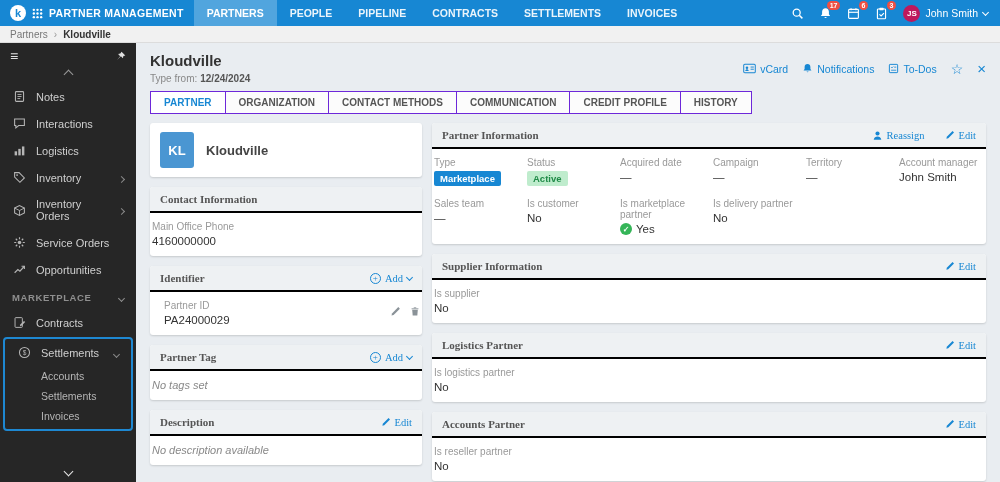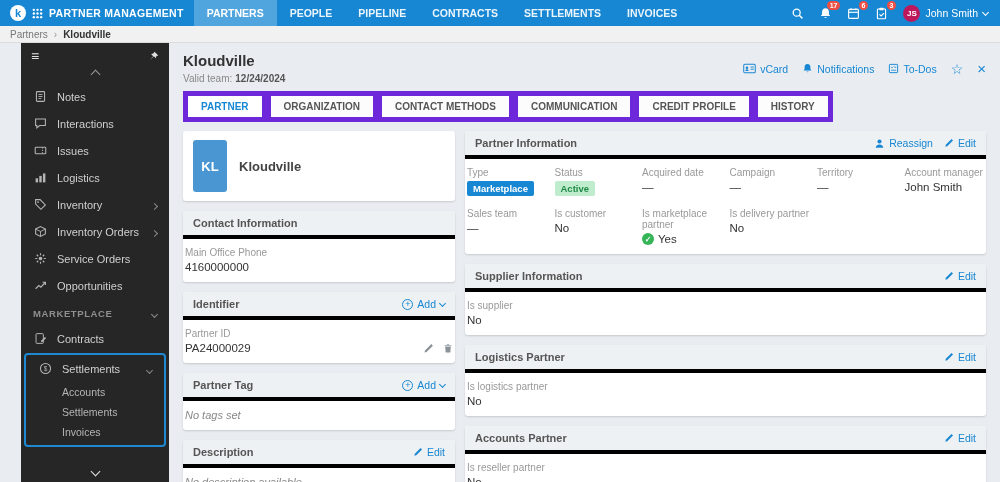--- a/index.html
+++ b/index.html
@@ -25,21 +25,21 @@
   
   .breadcrumb { height:17px; background:#f1f1f1; border-bottom:1px solid #dcdcdc; display:flex; align-items:center; gap:6px; padding:0 10px; font-size:10px; color:#777; }
   .bc-link { cursor:pointer; }
   .bc-sep::before { content:"›"; color:#999; }
   .bc-current { color:#333; font-weight:bold; }
 
   
   .layout { display:flex; height:439px; }
 
   
-  .sidebar { width:148px; flex-shrink:0; background:#262626; color:#c9c9c9; display:flex; flex-direction:column; overflow:hidden;margin-left:21px; }
+  .sidebar { width:136px; flex-shrink:0; background:#262626; color:#c9c9c9; display:flex; flex-direction:column; overflow:hidden; }
   .sidebar-top { display:flex; justify-content:space-between; align-items:center; padding:5px 10px 2px; color:#e0e0e0; }
   .ic-burger::before { content:"≡"; font-size:14px; }
   .collapse-row { display:flex; justify-content:center; padding:2px 0 5px; color:#9a9a9a; cursor:pointer; }
   .side-item { display:flex; align-items:center; gap:9px; padding:7px 12px; font-size:11px; cursor:pointer; color:#cfcfcf; }
   .side-icon { width:15px; display:flex; justify-content:center; color:#b5b5b5; flex-shrink:0; }
   .side-item .chev-wrap { margin-left:auto; color:#8a8a8a; }
   .side-section { display:flex; align-items:center; padding:9px 12px 6px; font-size:9.5px; font-weight:bold; letter-spacing:.6px; color:#8f8f8f; cursor:pointer; }
   .side-section .chev-wrap { margin-left:auto; }
   .settlements-group { border:2px solid #1e88d2; border-radius:4px; margin:1px 3px; padding-bottom:3px; }
   .sub-item { padding:4px 12px 4px 36px; font-size:10.5px; color:#b5b5b5; cursor:pointer; }
@@ -56,41 +56,41 @@
   .content-header { display:flex; justify-content:space-between; align-items:flex-start; padding:9px 14px 7px; }
   .page-title { font-size:15px; font-weight:bold; color:#333; }
   .valid-from { font-size:10px; color:#888; margin-top:4px; }
   .valid-from .vf-value { color:#555; font-weight:bold; margin-left:3px; }
   .header-actions { display:flex; align-items:center; gap:14px; color:#1787d3; font-size:10.5px; margin-top:9px; }
   .action-link { display:flex; align-items:center; gap:4px; cursor:pointer; }
   .ic-star::before { content:"☆"; font-size:14px; line-height:1; }
   .ic-close::before { content:"×"; font-size:15px; line-height:1; }
 
   .tabs { display:flex; padding:0 14px; }
-  .tab { padding:5px 13px; font-size:10px; font-weight:bold; color:#555; background:#fcfcfc; border:5px solid #6d28d9; margin-left:-1px; cursor:pointer; white-space:nowrap; }
+  .tab { padding:5px 13px; font-size:10px; font-weight:bold; color:#555; background:#fcfcfc; border:1px solid #6d28d9; margin-left:-1px; cursor:pointer; white-space:nowrap; }
   .tab:first-child { margin-left:0; }
   .tab.active { background:#fff; color:#1787d3; }
 
   .content { display:flex; gap:10px; padding:9px 14px; flex:1; overflow:hidden; align-items:flex-start; }
   .col-left { width:272px; flex-shrink:0; display:flex; flex-direction:column; gap:10px; }
   .col-right { flex:1; display:flex; flex-direction:column; gap:10px; }
 
   .card { background:#fff; border-radius:3px; box-shadow:0 1px 2px rgba(0,0,0,.15); }
-  .card-header { background:#eef1f3; border-bottom:4px solid #000000; border-radius:3px 3px 0 0; padding:6px 10px; font-size:11px; font-weight:bold; color:#555; display:flex; align-items:center; }
-  .card-actions { margin-left:auto; display:flex; align-items:center; gap:11px; color:#1787d3; font-weight:normal; font-size:10.5px; }
+  .card-header { background:#eef1f3; border-bottom:2px solid #000000; border-radius:3px 3px 0 0; padding:6px 10px; font-size:11px; font-weight:bold; color:#555; display:flex; align-items:center;font-family:Liberation Serif, serif; }
+  .card-actions { margin-left:auto; display:flex; align-items:center; gap:20px; color:#1787d3; font-weight:normal; font-size:10.5px; }
   .card-body { padding:8px 2px 9px; }
   .f-label { font-size:10px; color:#999; margin-bottom:3px; }
   .f-value { font-size:11.5px; color:#333; display:flex; align-items:center; gap:4px; }
   .empty-text { font-style:italic; color:#888; font-size:11px; }
 
   .identity-body { display:flex; align-items:center; gap:12px; padding:9px 10px; }
-  .avatar-lg { width:34px; height:52px; border-radius:3px; background:#4a96d2; color:#fff; font-size:13px; font-weight:bold; display:flex; align-items:center; justify-content:center; }
+  .avatar-lg { width:34px; height:36px; border-radius:3px; background:#4a96d2; color:#fff; font-size:13px; font-weight:bold; display:flex; align-items:center; justify-content:center; }
   .identity-name { font-size:13px; font-weight:bold; color:#444; }
 
-  .id-row { display:flex; align-items:flex-end; }
+  .id-row { display:flex; align-items:flex-start;margin-left:12px; }
   .id-icons { margin-left:auto; display:flex; align-items:center; gap:9px; color:#8a9298; padding-top:6px; }
   .id-icons .icon-btn2 { cursor:pointer; display:flex; }
 
   .ic-plus { display:inline-flex; width:11px; height:11px; border:1px solid currentColor; border-radius:50%; align-items:center; justify-content:center; flex-shrink:0; }
   .ic-plus::before { content:"+"; font-size:9px; line-height:1; }
 
   .badge { display:inline-block; padding:2px 6px; border-radius:2px; font-size:9.5px; font-weight:bold; line-height:1.2; }
   .badge-blue { background:#1787d3; color:#fff; }
   .badge-green { background:#bfeccd; color:#1f8a47; }
   .check-circle { display:inline-flex; width:12px; height:12px; border-radius:50%; background:#35b558; color:#fff; align-items:center; justify-content:center; flex-shrink:0; }
@@ -202,29 +202,20 @@
     <div class="side-item">
       <span class="side-icon">
           <svg width="13" height="13" viewBox="0 0 16 16">
             <path d="M2 2.5h12v8H7l-3.5 3v-3H2z" fill="none" stroke="currentColor" stroke-width="1.3"></path>
           </svg>
         </span>
       <span>Interactions</span>
     </div>
     <div class="side-item">
       <span class="side-icon">
-          <svg width="13" height="13" viewBox="0 0 16 16">
-            <rect x="1.5" y="4" width="13" height="8" rx="1" fill="none" stroke="currentColor" stroke-width="1.3"></rect>
-            <line x1="10.5" y1="4" x2="10.5" y2="12" stroke="currentColor" stroke-width="1.1" stroke-dasharray="1.6 1.4"></line>
-          </svg>
-        </span>
-      <span>Issues</span>
-    </div>
-    <div class="side-item">
-      <span class="side-icon">
           <svg width="13" height="13" viewBox="0 0 16 16" fill="currentColor">
             <rect x="2" y="9" width="3" height="5"></rect>
             <rect x="6.5" y="6" width="3" height="8"></rect>
             <rect x="11" y="3" width="3" height="11"></rect>
           </svg>
         </span>
       <span>Logistics</span>
     </div>
     <div class="side-item">
       <span class="side-icon">
@@ -299,21 +290,21 @@
     <div class="collapse-bottom">
         <span class="chev d big"></span>
       </div>
   </aside>
 
   <main class="main">
     <div class="content-header">
       <div>
         <div class="page-title">Kloudville</div>
         <div class="valid-from">
-          <span>Valid team:</span><span class="vf-value">12/24/2024</span>
+          <span>Type from:</span><span class="vf-value">12/24/2024</span>
         </div>
       </div>
       <div class="header-actions">
         <span class="action-link">
           <span style="display:flex;">
               <svg width="13" height="11" viewBox="0 0 18 14">
                 <rect x="1" y="1" width="16" height="12" rx="1.5" fill="none" stroke="currentColor" stroke-width="1.4"></rect>
                 <circle cx="5.5" cy="6" r="1.8" fill="currentColor"></circle>
                 <path d="M3 10.5c.4-1.6 1.4-2.4 2.5-2.4s2.1.8 2.5 2.4z" fill="currentColor"></path>
                 <line x1="10.5" y1="5" x2="15" y2="5" stroke="currentColor" stroke-width="1.3"></line>

